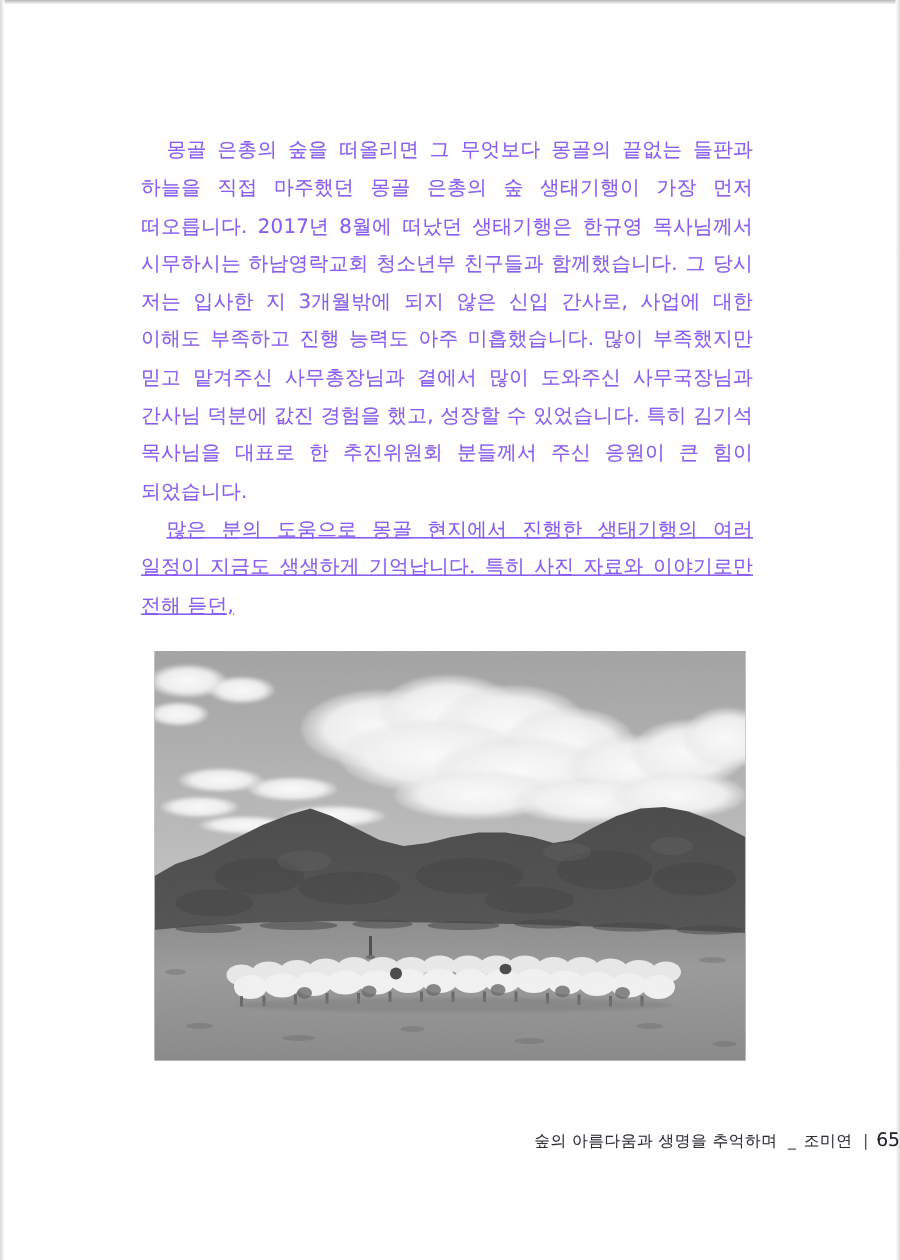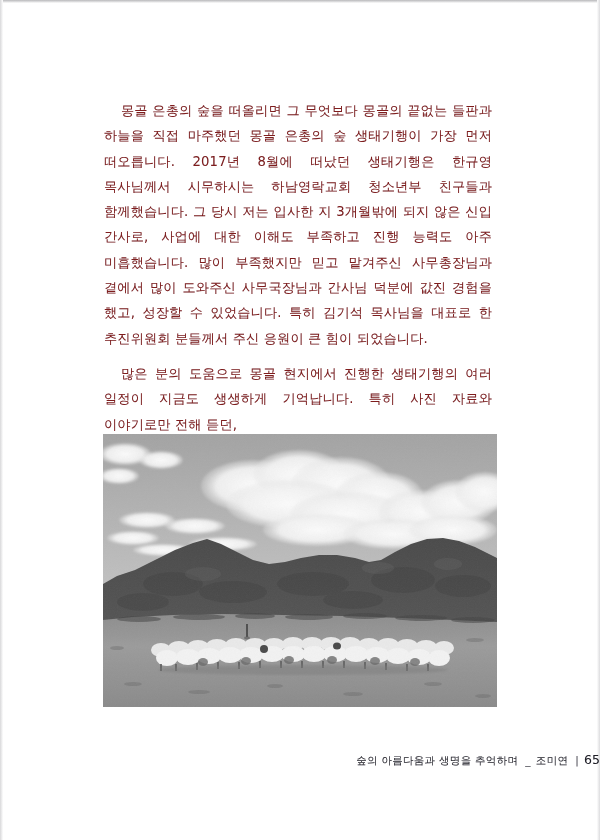--- a/index.html
+++ b/index.html
@@ -44,36 +44,37 @@
 
   
   .textblock {
     position: absolute;
     left: 94px;
     top: 88px;
     width: 408px;
   }
 
   .para {
-    margin: 10px;
-    color: #7f1d1d;
+    margin: 0;
+    color: #8b5cf6;
     font-size: 13.2px;
     line-height: 25.3px;
     text-align: justify;
     text-justify: inter-character;
     word-break: keep-all;
     text-indent: 17px;
     letter-spacing: 0.15px;
     -webkit-font-smoothing: antialiased;
     
     text-shadow: 0 0 0.6px rgba(90, 85, 110, 0.30);
   }
 
   .para + .para {
     margin-top: 0px;
+    text-decoration: underline;
   }
 
   
   .photo-figure {
     position: absolute;
     left: 103px;
     top: 434px;
     width: 394px;
     height: 273px;
     margin: 0;

